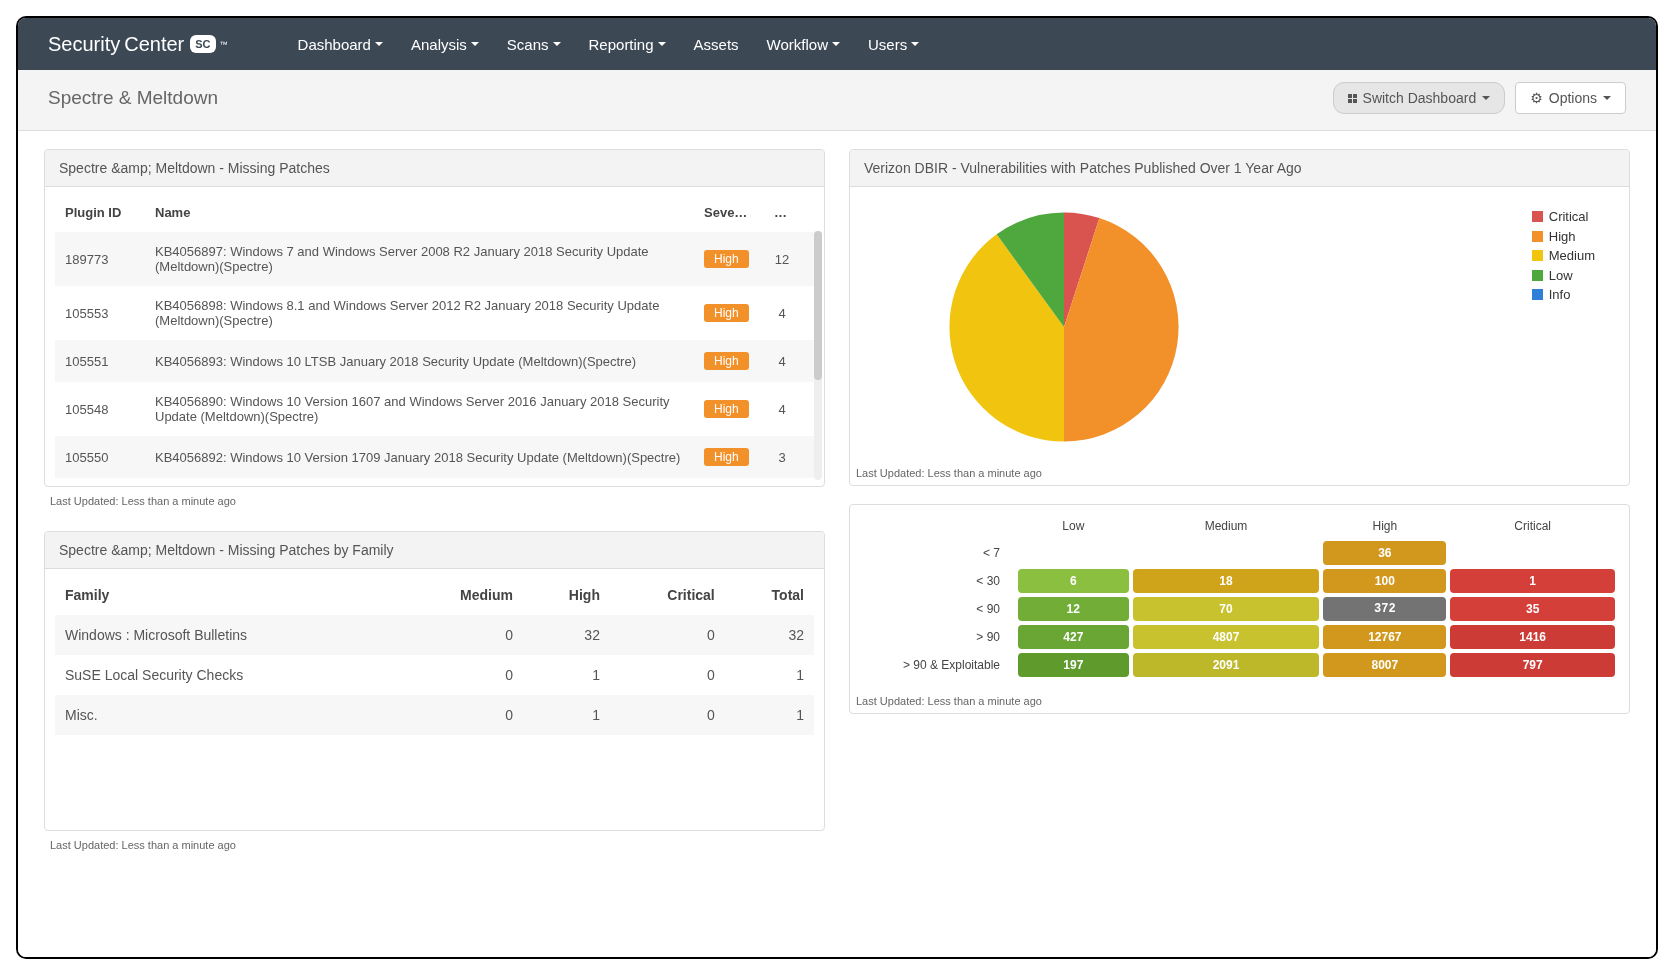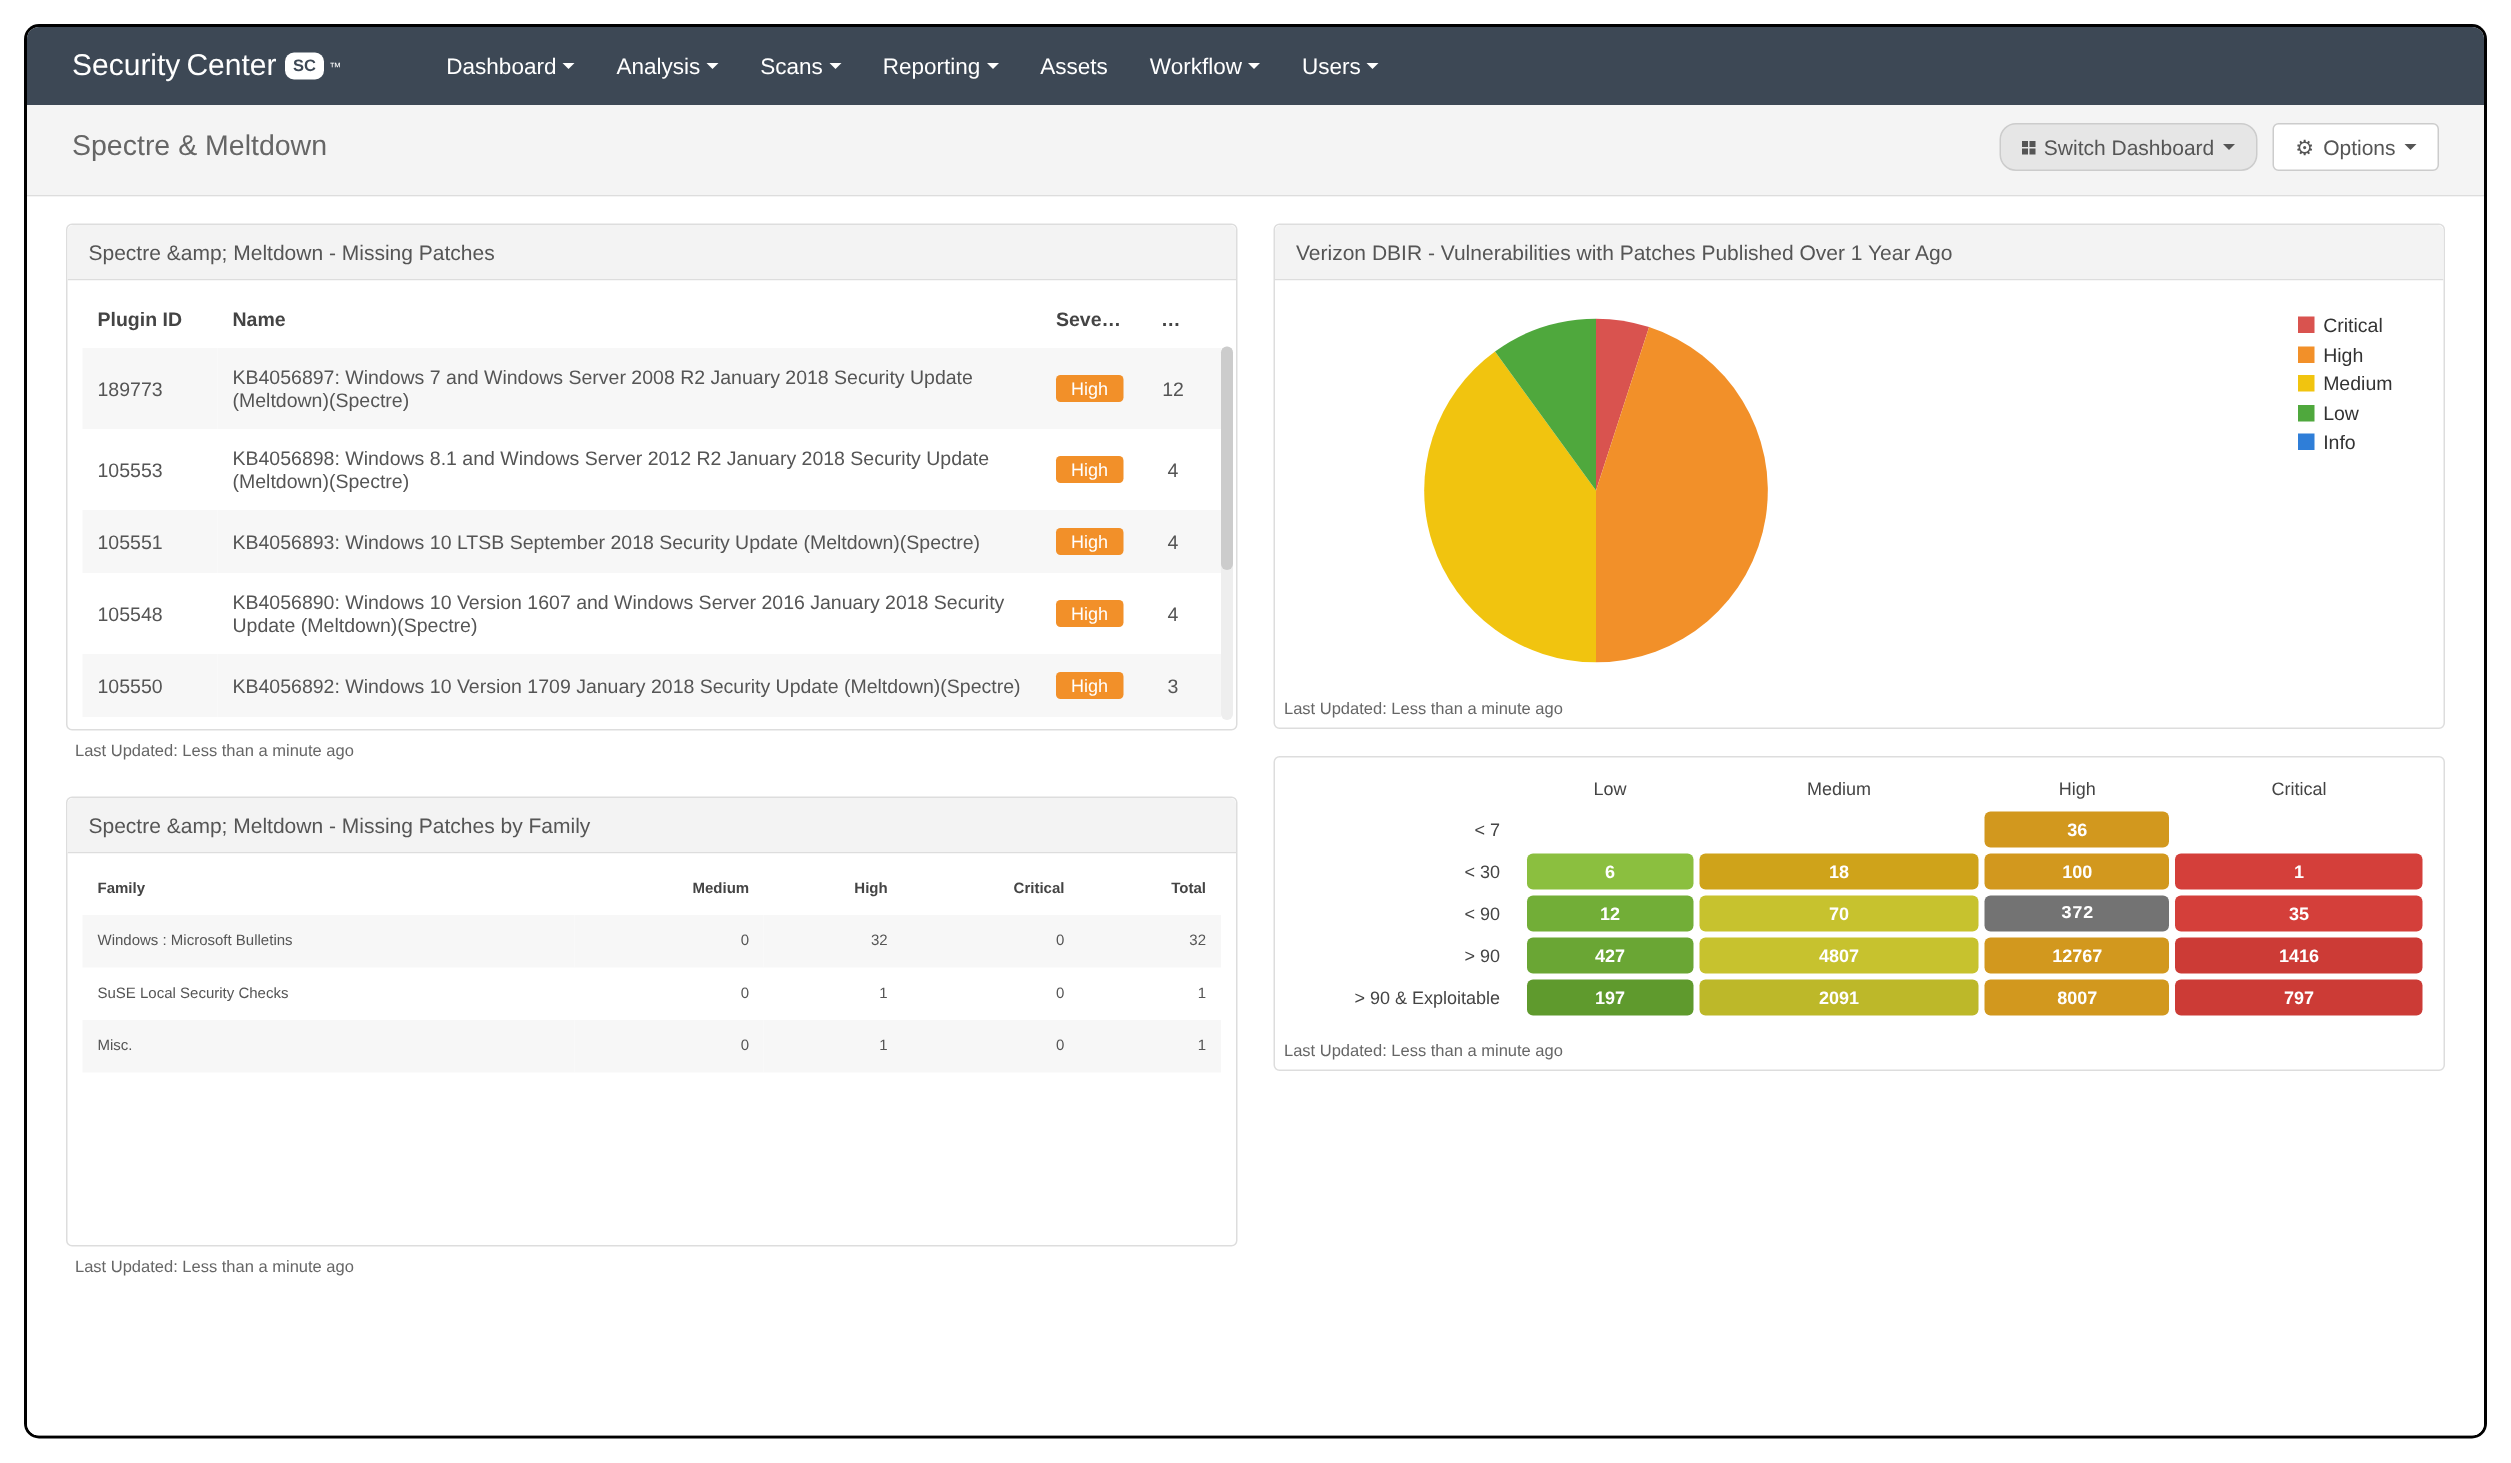--- a/index.html
+++ b/index.html
@@ -191,21 +191,21 @@
     width: 100%;
     height: 60%;
     background: #ccc;
     border-radius: 4px;
   }
 
   
   table.fam {
     width: 100%;
     border-collapse: collapse;
-    font-size: 10px;
+    font-size: 14px;
   }
   table.fam th, table.fam td {
     padding: 12px 10px;
     color: #555;
   }
   table.fam thead th { font-weight: 600; color: #444; text-align: right; }
   table.fam thead th:first-child { text-align: left; }
   table.fam td { text-align: right; }
   table.fam td:first-child { text-align: left; }
   table.fam tbody tr:nth-child(odd) { background: #f7f7f7; }
@@ -355,21 +355,21 @@
                     <td class="num">12</td>
                   </tr>
                   <tr>
                     <td>105553</td>
                     <td>KB4056898: Windows 8.1 and Windows Server 2012 R2 January 2018 Security Update (Meltdown)(Spectre)</td>
                     <td><span class="sev-pill">High</span></td>
                     <td class="num">4</td>
                   </tr>
                   <tr>
                     <td>105551</td>
-                    <td>KB4056893: Windows 10 LTSB September 2018 Security Update (Meltdown)(Spectre)</td>
+                    <td>KB4056893: Windows 10 LTSB January 2018 Security Update (Meltdown)(Spectre)</td>
                     <td><span class="sev-pill">High</span></td>
                     <td class="num">4</td>
                   </tr>
                   <tr>
                     <td>105548</td>
                     <td>KB4056890: Windows 10 Version 1607 and Windows Server 2016 January 2018 Security Update (Meltdown)(Spectre)</td>
                     <td><span class="sev-pill">High</span></td>
                     <td class="num">4</td>
                   </tr>
                   <tr>

